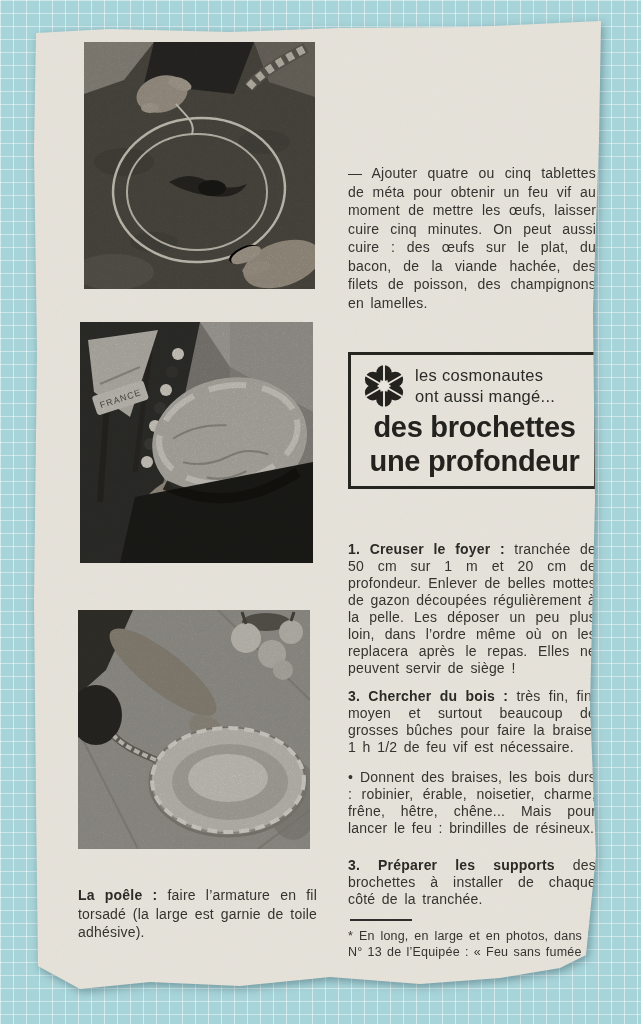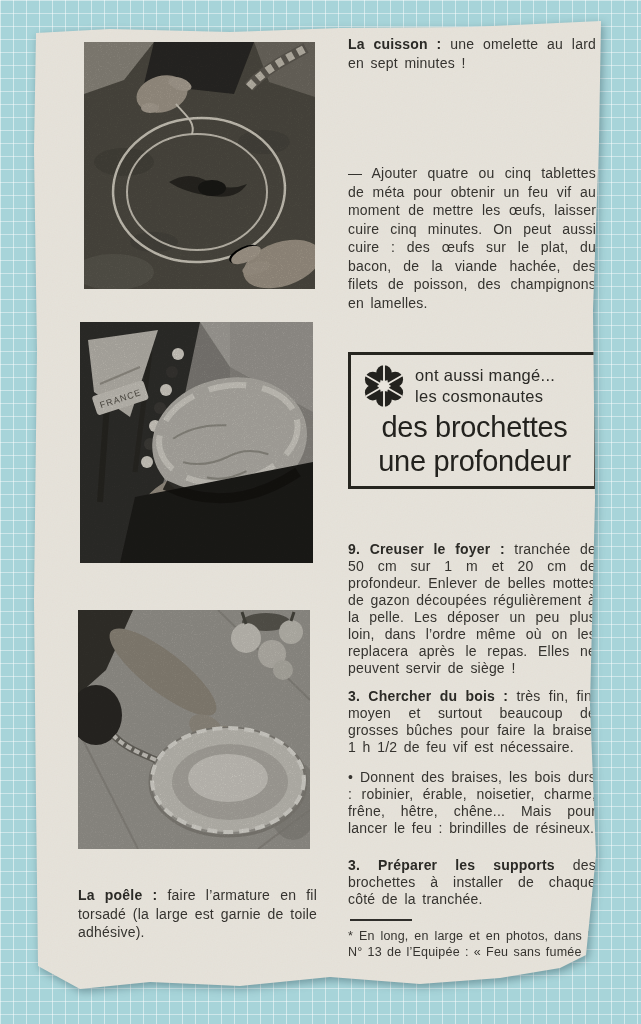--- a/index.html
+++ b/index.html
@@ -28,21 +28,21 @@
   .para b{font-weight:700;color:#2b2a26;}
   .footnote{font-size:12.5px;line-height:16px;word-spacing:1.5px;}
   .rule{position:absolute;border-top:2px solid #2f2e2b;width:62px;}
   .feature-box{
     position:absolute;left:348px;top:352px;width:249px;height:137px;
     border:3px solid #26251f;box-sizing:border-box;padding:8px 6px 6px 10px;
   }
   .kicker-row{display:flex;align-items:center;gap:8px;}
   .kicker-lines{font-size:16.5px;line-height:21px;color:#2b2a26;letter-spacing:.3px;}
   .box-title{
-    text-align:center;font-weight:400;font-size:29px;line-height:31px;
+    text-align:center;font-weight:700;font-size:29px;line-height:31px;
     color:#23221e;letter-spacing:-.3px;margin-top:3px;
   }
   .tex{position:absolute;inset:0;pointer-events:none;}
 </style>
 </head>
 <body>
 
 <div class="shadow-wrap">
 <div class="clipping">
 
@@ -148,23 +148,20 @@
     <ellipse cx="150" cy="172" rx="78" ry="54" fill="none" stroke="#8a877f" stroke-width="3"></ellipse>
     <ellipse cx="150" cy="170" rx="76" ry="52" fill="#cfccc4"></ellipse>
     <ellipse cx="152" cy="172" rx="58" ry="38" fill="#b7b4ac"></ellipse>
     <ellipse cx="150" cy="168" rx="40" ry="24" fill="#dbd8d0" opacity=".9"></ellipse>
     <ellipse cx="150" cy="170" rx="76" ry="52" fill="none" stroke="#e8e6de" stroke-width="4" stroke-dasharray="10 6"></ellipse>
     <path d="M78,150 C60,142 48,138 36,126" stroke="#6f6c64" stroke-width="7" fill="none"></path>
     <path d="M78,150 C60,142 48,138 36,126" stroke="#d8d5cd" stroke-width="4" fill="none" stroke-dasharray="6 3"></path>
     <rect width="232" height="239" filter="url(#g3)" opacity="0.18"></rect>
   </svg>
 
-  <div class="para" style="left:348px;top:35px;width:248px">
-    <b>La cuisson :</b><span> une omelette au lard en sept minutes !</span>
-  </div>
   <div class="para" style="left:348px;top:164px;width:248px">— Ajouter quatre ou cinq tablettes de méta pour obtenir un feu vif au moment de mettre les œufs, laisser cuire cinq minutes. On peut aussi cuire : des œufs sur le plat, du bacon, de la viande hachée, des filets de poisson, des champignons en lamelles.</div>
 
   <div class="feature-box">
     <div class="kicker-row">
       <svg width="46" height="46" viewBox="0 0 48 48">
         <g fill="#23221e">
           <circle cx="24" cy="10.5" r="8.2"></circle>
               <circle cx="35.7" cy="17.2" r="8.2"></circle>
           <circle cx="35.7" cy="30.8" r="8.2"></circle>
               <circle cx="24" cy="37.5" r="8.2"></circle>
@@ -175,30 +172,30 @@
           <path d="M24,24 L24,46"></path>
               <path d="M24,24 L43,35"></path>
               <path d="M24,24 L43,13"></path>
           <path d="M24,24 L24,2"></path>
               <path d="M24,24 L5,13"></path>
               <path d="M24,24 L5,35"></path>
         </g>
         <circle cx="24" cy="24" r="4" fill="#e9e5dd"></circle>
       </svg>
       <div class="kicker-lines">
+        <div>les cosmonautes</div>
         <div>ont aussi mangé...</div>
-        <div>les cosmonautes</div>
       </div>
     </div>
     <div class="box-title">des brochettes</div>
     <div class="box-title">une profondeur</div>
   </div>
 
   <div class="para" style="left:348px;top:541px;width:248px;line-height:17px">
-    <b>9. Creuser le foyer :</b><span> tranchée de 50 cm sur 1 m et 20 cm de profondeur. Enlever de belles mottes de gazon découpées régulièrement à la pelle. Les déposer un peu plus loin, dans l’ordre même où on les replacera après le repas. Elles ne peuvent servir de siège !</span>
+    <b>1. Creuser le foyer :</b><span> tranchée de 50 cm sur 1 m et 20 cm de profondeur. Enlever de belles mottes de gazon découpées régulièrement à la pelle. Les déposer un peu plus loin, dans l’ordre même où on les replacera après le repas. Elles ne peuvent servir de siège !</span>
   </div>
   <div class="para" style="left:348px;top:688px;width:248px;line-height:17px">
     <b>3. Chercher du bois :</b><span> très fin, fin, moyen et surtout beaucoup de grosses bûches pour faire la braise. 1 h 1/2 de feu vif est nécessaire.</span>
   </div>
   <div class="para" style="left:348px;top:769px;width:248px;line-height:17px">•  Donnent des braises, les bois durs : robinier, érable, noisetier, charme, frêne, hêtre, chêne... Mais pour lancer le feu : brindilles de résineux.</div>
   <div class="para" style="left:348px;top:857px;width:248px;line-height:17px">
     <b>3. Préparer les supports</b><span> des brochettes à installer de chaque côté de la tranchée.</span>
   </div>
   <div class="rule" style="left:350px;top:919px"></div>
   <div class="para footnote" style="left:348px;top:928px;width:250px">* En long, en large et en photos, dans le N° 13 de l’Equipée : « Feu sans fumée ».</div>

